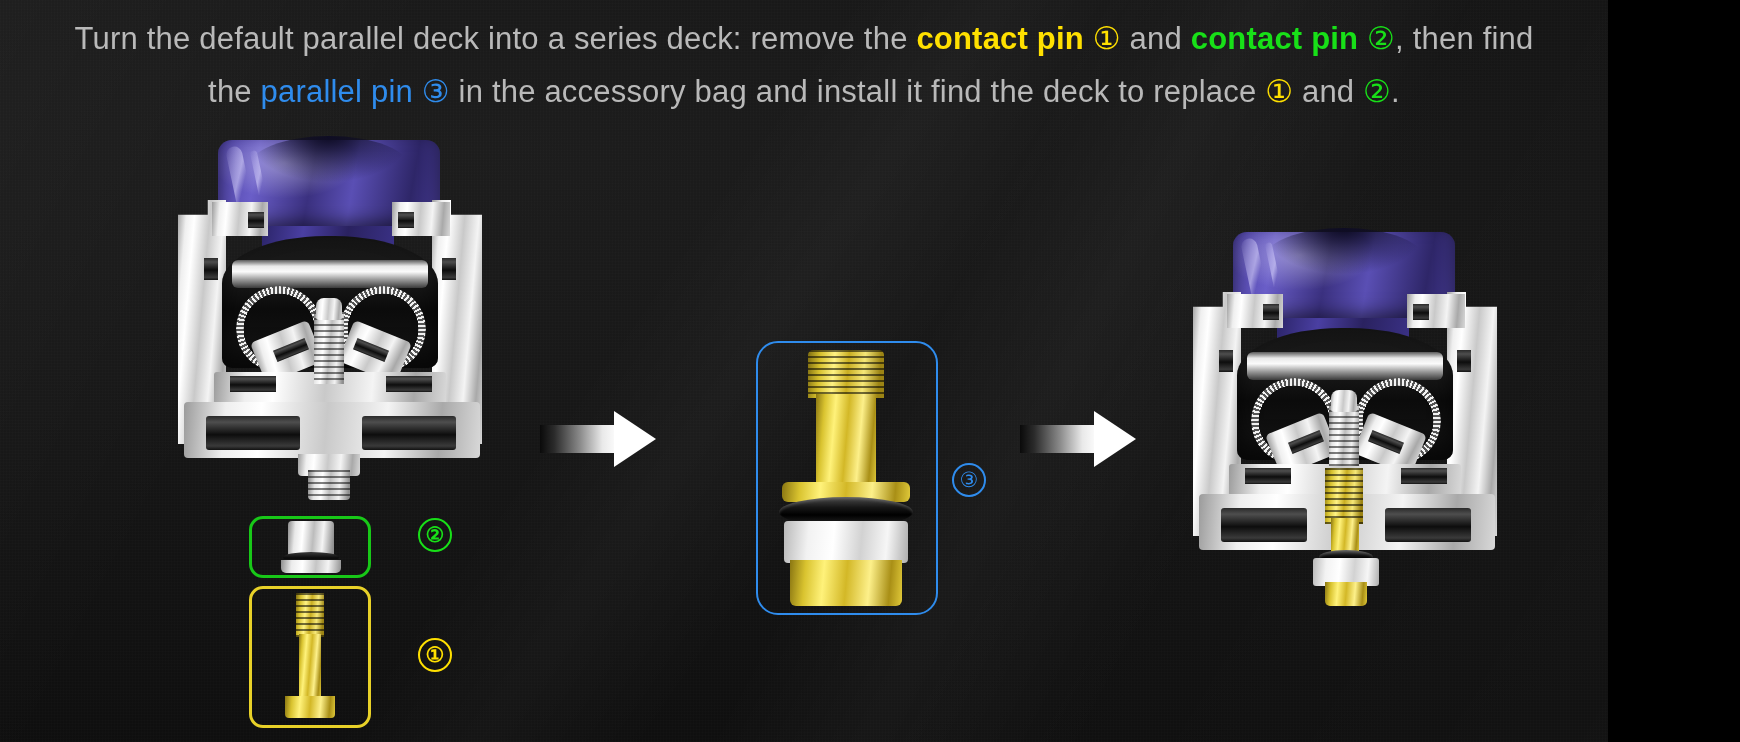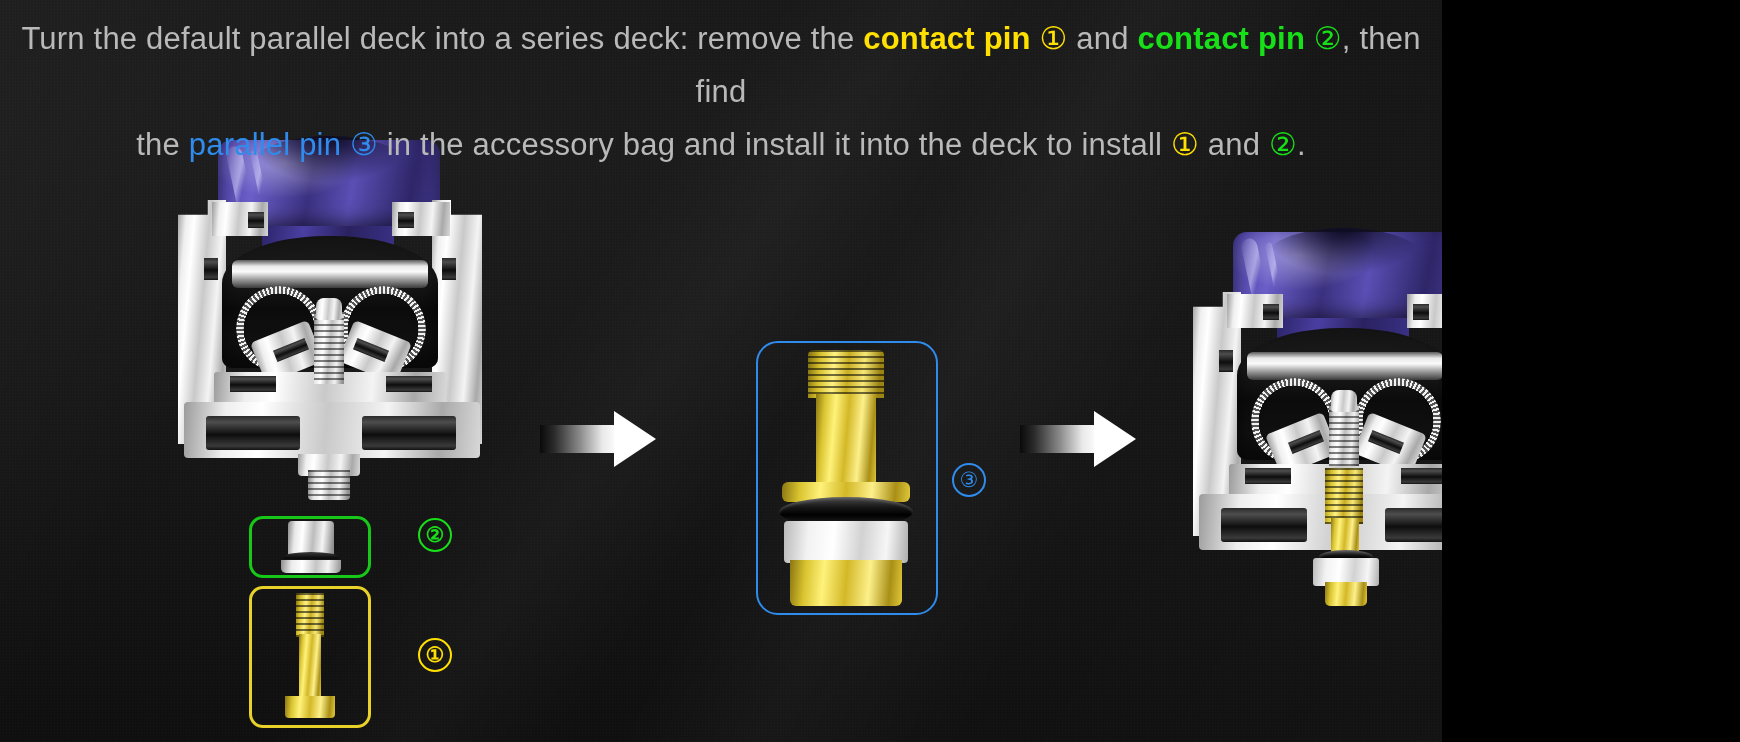--- a/index.html
+++ b/index.html
@@ -4,21 +4,21 @@
 <style>
   html, body {
     margin: 0; padding: 0;
     background: #000;
   }
   body {
     font-family: "Liberation Sans", sans-serif;
   }
   #stage {
     position: relative;
-    width: 1442px;
+    width: 1608px;
     height: 742px;
     overflow: hidden;
     background:
       linear-gradient(118deg, rgba(255,255,255,0.030) 0%, rgba(255,255,255,0.00) 22%, rgba(255,255,255,0.00) 100%),
       linear-gradient(118deg, rgba(255,255,255,0.00) 55%, rgba(255,255,255,0.035) 63%, rgba(255,255,255,0.00) 74%),
       linear-gradient(300deg, rgba(255,255,255,0.022) 0%, rgba(0,0,0,0) 38%),
       radial-gradient(120% 90% at 30% 20%, #1d1d1d 0%, #161616 45%, #0d0d0d 100%),
       #111111;
   }
   
@@ -189,21 +189,21 @@
 </head>
 <body>
 
 <div id="stage">
 
   <div class="caption">
     <div>
       <span>Turn the default parallel deck into a series deck: remove the </span><span class="hl-yellow">contact pin </span><span class="cnum y">①</span><span> and </span><span class="hl-green">contact pin </span><span class="cnum g">②</span><span>, then find</span>
     </div>
     <div>
-      <span>the </span><span class="hl-blue">parallel pin </span><span class="cnum b">③</span><span> in the accessory bag and install it into the deck to install </span><span class="cnum y">①</span><span> and </span><span class="cnum g">②</span><span>.</span>
+      <span>the </span><span class="hl-blue">parallel pin </span><span class="cnum b">③</span><span> in the accessory bag and install it find the deck to replace </span><span class="cnum y">①</span><span> and </span><span class="cnum g">②</span><span>.</span>
     </div>
   </div>
 
   <div class="scene">
 
     <div class="rda" style="left:170px; top:140px; width:320px; height:340px;">
 
       <div class="tip-body" style="left:48px; top:0px; width:222px; height:92px;"></div>
       <div class="tip-saddle" style="left:78px; top:-4px; width:162px; height:46px;"></div>
       <div class="tip-gloss" style="left:62px; top:6px; width:16px; height:70px;"></div>

